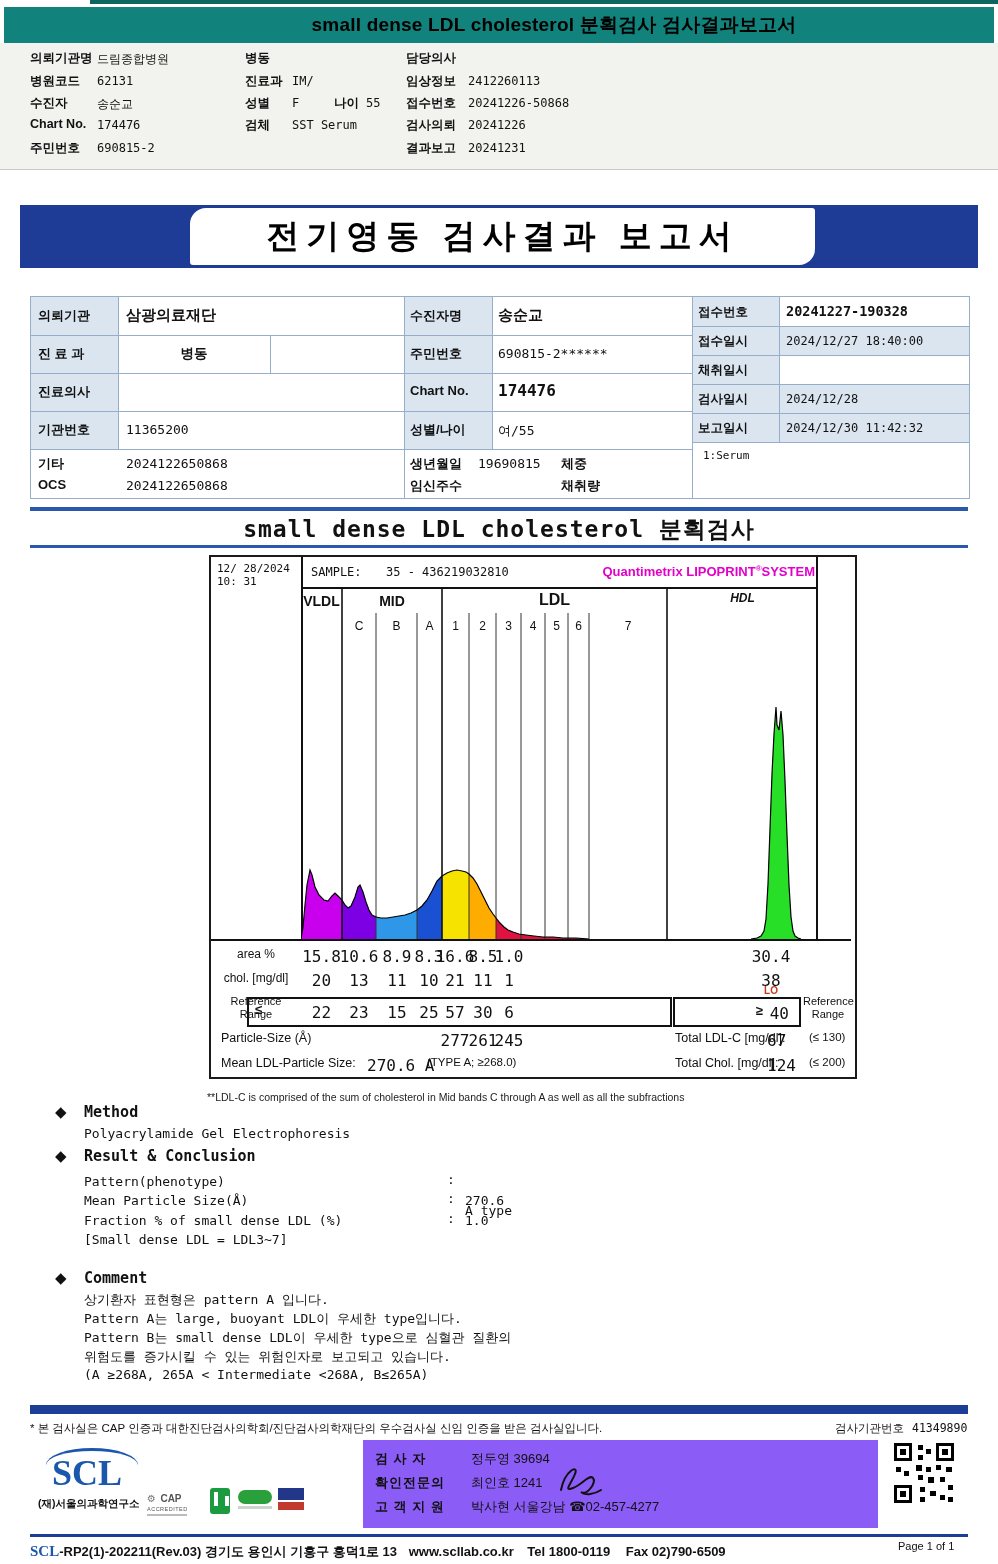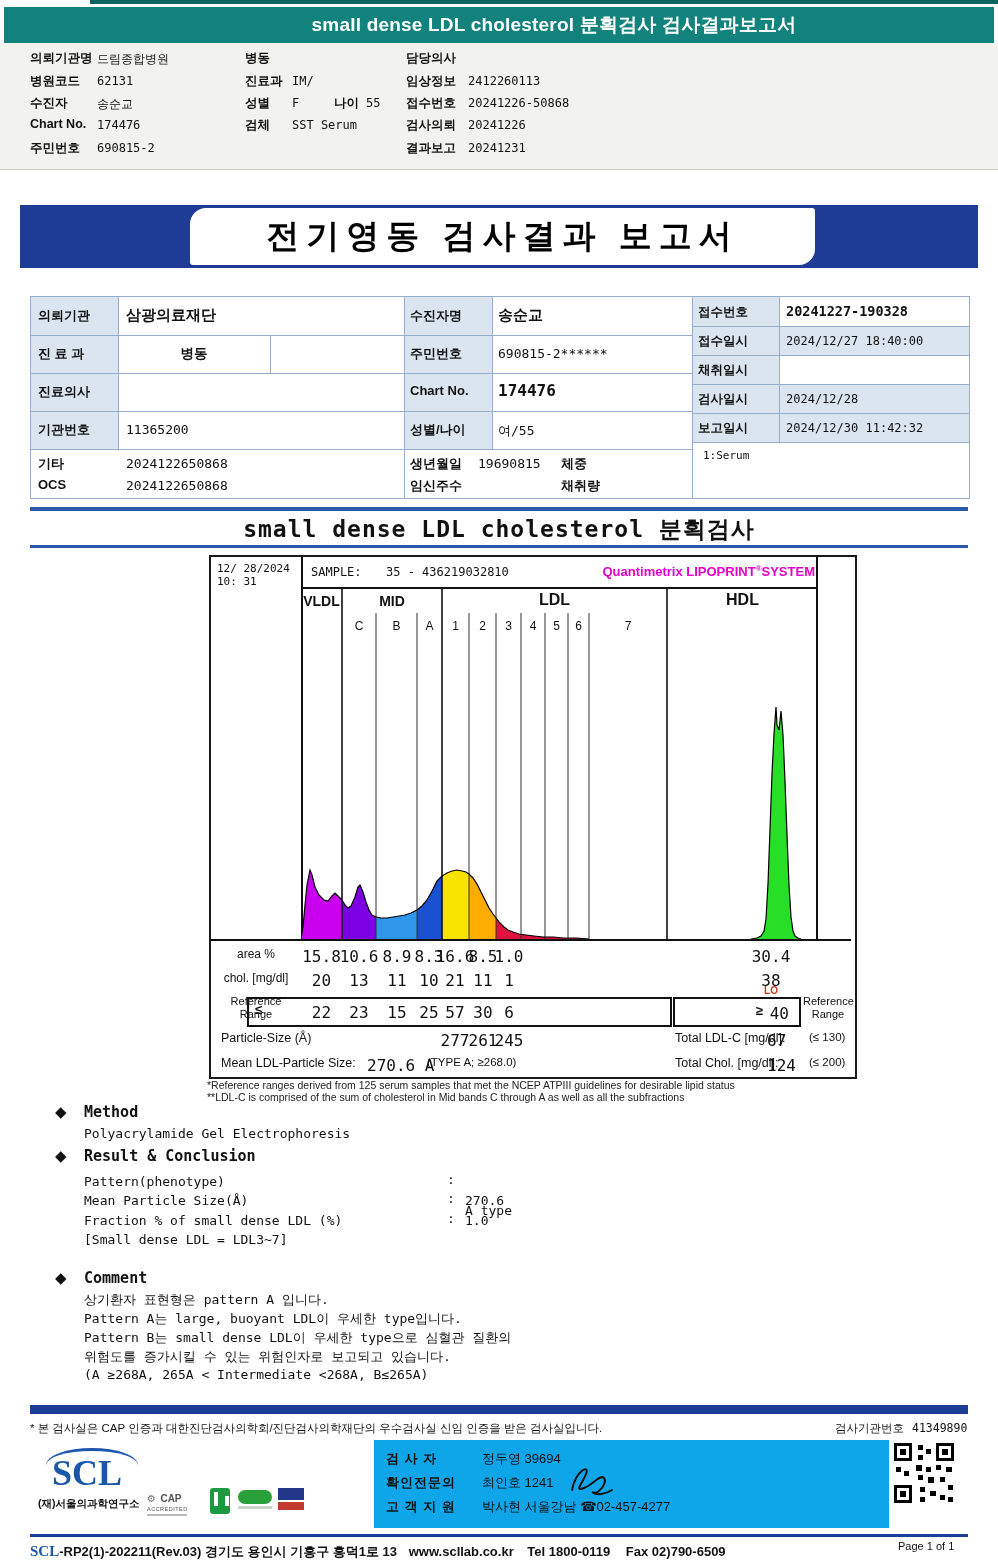--- a/index.html
+++ b/index.html
@@ -4,21 +4,21 @@
 <style>
   html,body{margin:0;padding:0;background:#ffffff;}
   #page{position:relative;width:998px;height:1564px;background:#ffffff;overflow:hidden;
         font-family:"Liberation Sans","DejaVu Sans",sans-serif;color:#111;}
   .abs{position:absolute;}
   .mono{font-family:"DejaVu Sans Mono","Liberation Mono",monospace;}
   .b{font-weight:bold;}
   .ctr{text-align:center;}
   
   .teal-strip{background:#0b6660;height:4px;}
-  .teal-bar{background:#12837c;color:#ffffff;display:flex;align-items:center;justify-content:center;}
+  .teal-bar{background:#12837c;color:#000000;display:flex;align-items:center;justify-content:center;}
   .teal-title{font-size:19px;font-weight:bold;letter-spacing:0.2px;padding-left:110px;}
   .pi-bg{background:#f2f2ef;border-bottom:1px solid #c9c9c5;}
   .pi-lbl{font-size:12.5px;font-weight:bold;}
   .pi-val{font-size:12px;}
   
   .banner{background:#1e3c96;}
   .banner-white{background:#fff;border-radius:16px 3px 16px 3px;display:flex;align-items:center;justify-content:center;}
   .banner-title{font-size:33px;font-weight:bold;letter-spacing:7px;color:#000;}
   
   .itable{border:1px solid #97aecb;background:#fff;}
@@ -41,21 +41,21 @@
   .refbox{border:2px solid #111;}
   .lo-flag{color:#c43c1e;font-weight:bold;font-size:10px;}
   
   .diamond{font-size:15px;}
   .m-title{font-size:15px;font-weight:bold;}
   .m-body{font-size:13px;}
   .c-line{font-size:13px;}
   .fnote{font-size:10.5px;color:#222;}
   
   .blue-bar{background:#1d3e97;}
-  .staff-box{background:#0ea5e9;margin-left:11px;}
+  .staff-box{background:#8b5cf6;}
   .staff-lbl{font-size:13px;font-weight:bold;letter-spacing:1px;}
   .staff-val{font-size:13px;}
   .scl{font-family:"Liberation Serif","DejaVu Serif",serif;font-weight:bold;color:#1b57aa;}
   .foot-txt{font-size:13px;font-weight:bold;}
   .small-gray{color:#555;}
 </style>
 </head>
 <body>
 
 <div id="page">
@@ -187,21 +187,21 @@
     <span class="abs mono" style="left:100px;top:8px;font-size:12px;">SAMPLE:</span>
     <span class="abs mono" style="left:175px;top:8px;font-size:12px;">35 - 436219032810</span>
     <div class="abs magenta b" style="right:40px;top:7px;font-size:13px;">
       <span>Quantimetrix</span>
       <span>LIPOPRINT</span><sup style="font-size:8px;">®</sup><span>SYSTEM</span>
     </div>
 
     <span class="abs band-lbl ctr" style="left:90px;top:36px;width:41px;">VLDL</span>
     <span class="abs band-lbl ctr" style="left:131px;top:36px;width:100px;">MID</span>
     <span class="abs ctr" style="left:231px;top:34px;width:225px;font-size:16px;font-weight:bold;">LDL</span>
-    <span class="abs ctr" style="left:456px;top:34px;width:151px;font-size:16px;font-weight:bold;">HDL</span>
+    <span class="abs ctr" style="left:456px;top:34px;width:151px;font-size:12px;font-weight:bold;font-style:italic;">HDL</span>
 
     <span class="abs sub-lbl ctr" style="left:131px;top:62px;width:34px;">C</span>
     <span class="abs sub-lbl ctr" style="left:165px;top:62px;width:41px;">B</span>
     <span class="abs sub-lbl ctr" style="left:206px;top:62px;width:25px;">A</span>
     <span class="abs sub-lbl ctr" style="left:231px;top:62px;width:27px;">1</span>
     <span class="abs sub-lbl ctr" style="left:258px;top:62px;width:27px;">2</span>
     <span class="abs sub-lbl ctr" style="left:285px;top:62px;width:25px;">3</span>
     <span class="abs sub-lbl ctr" style="left:310px;top:62px;width:24px;">4</span>
     <span class="abs sub-lbl ctr" style="left:334px;top:62px;width:23px;">5</span>
     <span class="abs sub-lbl ctr" style="left:357px;top:62px;width:21px;">6</span>
@@ -289,21 +289,20 @@
     <span class="abs num" style="left:598px;top:474px;font-size:11.5px;">(≤ 130)</span>
 
     <span class="abs rowlbl" style="left:10px;top:499px;font-size:12.5px;">Mean LDL-Particle Size:</span>
     <span class="abs mono num" style="left:156px;top:499px;">270.6 A</span>
     <span class="abs num" style="left:216px;top:499px;font-size:11.5px;">(TYPE A; ≥268.0)</span>
     <span class="abs rowlbl" style="left:464px;top:499px;font-size:12.5px;">Total Chol. [mg/dl]:</span>
     <span class="abs mono num" style="left:556px;top:499px;">124</span>
     <span class="abs num" style="left:598px;top:499px;font-size:11.5px;">(≤ 200)</span>
   </div>
 
-  <span class="abs fnote" style="left:207px;top:1079px;">*Reference ranges derived from 125 serum samples that met the NCEP ATPIII guidelines for desirable lipid status</span>
   <span class="abs fnote" style="left:207px;top:1091px;">**LDL-C is comprised of the sum of cholesterol in Mid bands C through A as well as all the subfractions</span>
 
   <span class="abs diamond" style="left:55px;top:1103px;">◆</span>
   <span class="abs m-title mono" style="left:84px;top:1103px;">Method</span>
   <span class="abs m-body mono" style="left:84px;top:1126px;">Polyacrylamide Gel Electrophoresis</span>
 
   <span class="abs diamond" style="left:55px;top:1147px;">◆</span>
   <span class="abs m-title mono" style="left:84px;top:1147px;">Result &amp; Conclusion</span>
 
   <span class="abs m-body mono" style="left:84px;top:1174px;">Pattern(phenotype)</span>

